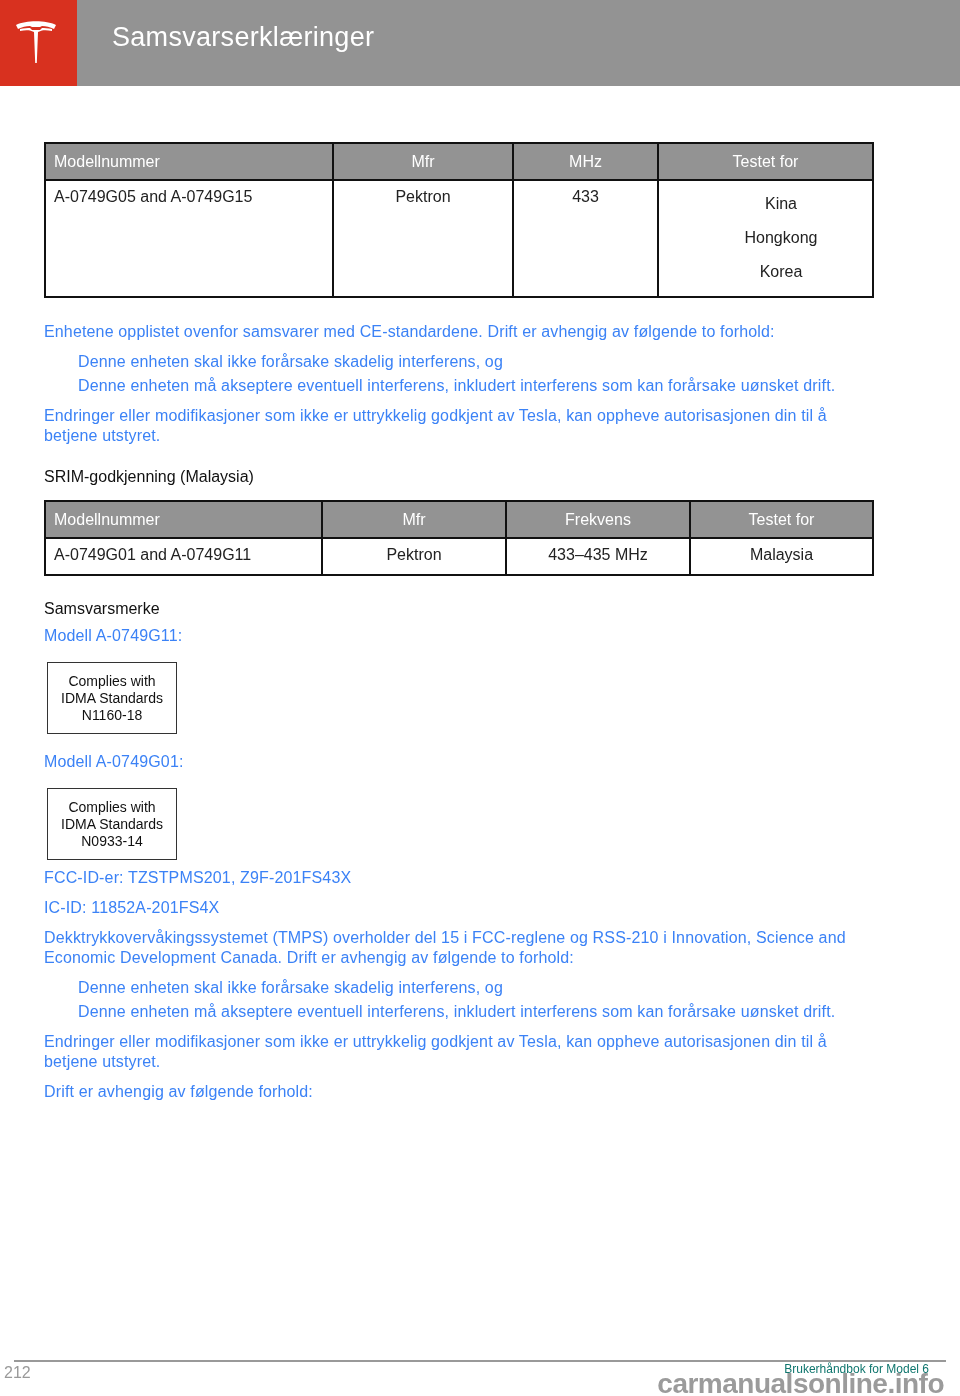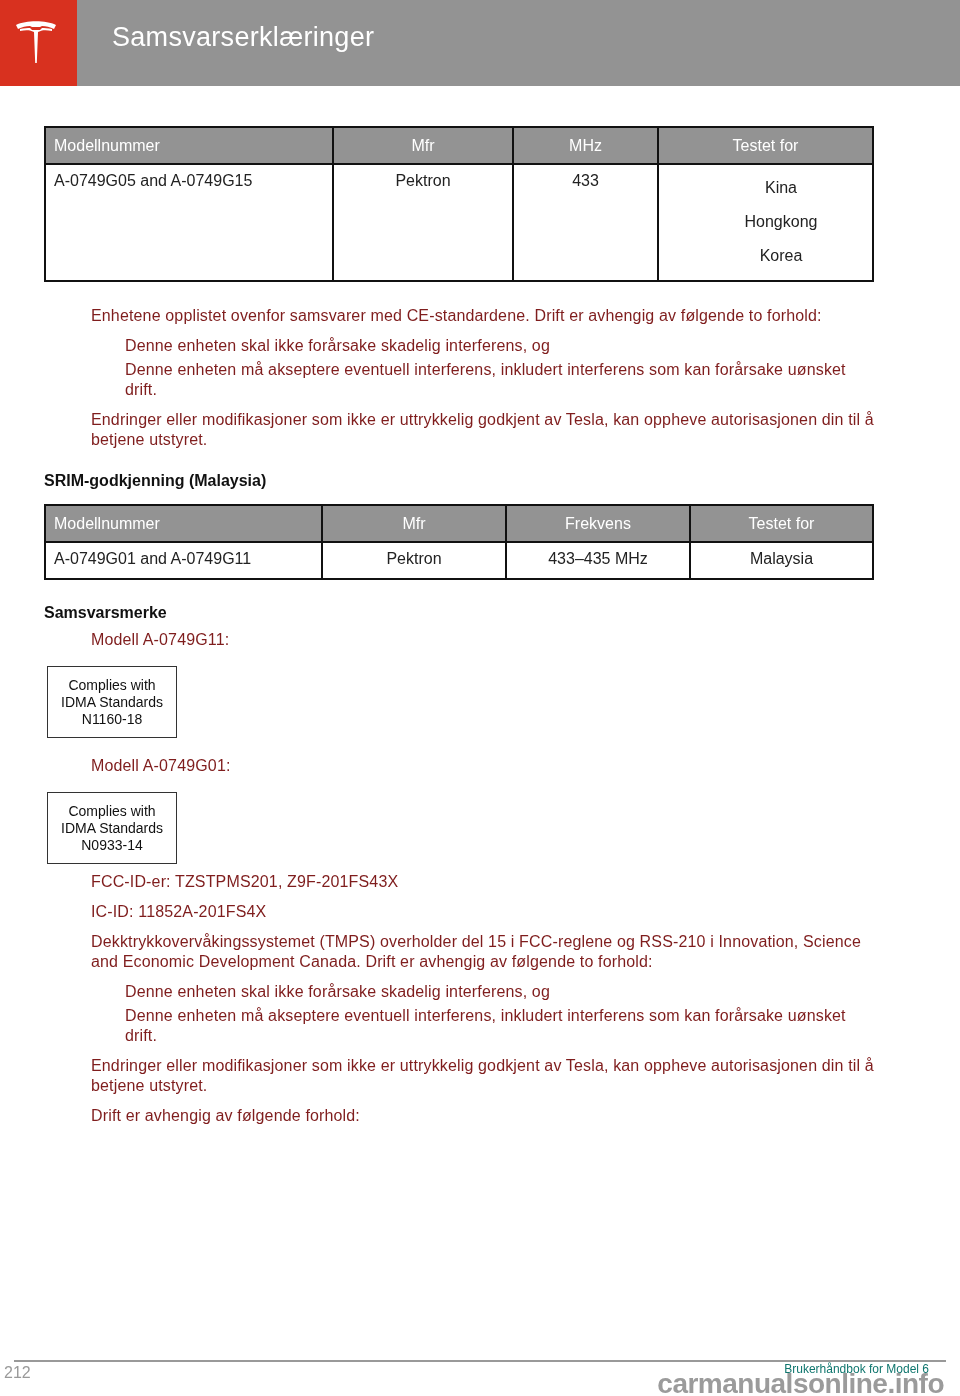--- a/index.html
+++ b/index.html
@@ -4,35 +4,35 @@
   <style>
     * { margin: 0; padding: 0; box-sizing: border-box; }
     html, body { width: 960px; height: 1396px; background: #ffffff; overflow: hidden; }
     body { font-family: "Liberation Sans", "DejaVu Sans", sans-serif; color: #1a1a1a; position: relative; }
 
     .header { position: absolute; left: 0; top: 0; width: 960px; height: 86px; background: #939393; }
     .header .logo-box { position: absolute; left: 0; top: 0; width: 77px; height: 86px; background: #d8311f; }
     .header .logo-box svg { position: absolute; left: 12px; top: 17px; width: 48px; height: 48px; }
     .header .title { position: absolute; left: 112px; top: 22px; font-size: 27px; color: #ffffff; letter-spacing: 0.3px; font-weight: normal; }
 
-    .content { position: absolute; left: 44px; top: 126px; width: 830px; }
+    .content { position: absolute; left: 44px; top: 142px; width: 830px; }
 
     table.spec { border-collapse: collapse; width: 830px; font-size: 16px; }
     table.spec th { background: #939393; color: #ffffff; font-weight: normal; height: 37px; border: 2px solid #111; padding: 0 8px; text-align: center; font-size: 16px; }
     table.spec th.left { text-align: left; }
     table.spec td { border: 2px solid #111; padding: 7px 8px; text-align: center; vertical-align: top; color: #222; }
     table.spec td.left { text-align: left; }
     .t1 td { height: 117px; }
     .t1 .tested div { line-height: 34px; }
     .t1 .tested { padding-top: 6px; padding-left: 39px; }
     .t2 td { height: 37px; padding: 0 8px; vertical-align: middle; }
 
-    p.body { font-size: 16px; line-height: 20px; color: #7f1d1d; letter-spacing: 0.15px; margin-left: 47px; }
+    p.body { font-size: 16px; line-height: 20px; color: #3b82f6; letter-spacing: 0.15px; }
     .indent { padding-left: 34px; }
-    h4.sub { font-size: 16px; font-weight: bold; color: #111; }
+    h4.sub { font-size: 16px; font-weight: normal; color: #111; }
     h2.section { font-size: 23px; font-weight: normal; color: #111; }
 
     .idma { width: 130px; height: 72px; border: 1px solid #333; text-align: center; font-size: 14px; line-height: 17px; padding-top: 10px; color: #111; font-family: "Liberation Sans", sans-serif; }
 
     .footer-line { position: absolute; left: 14px; top: 1360px; width: 932px; height: 2px; background: #999; }
     .footer-page { position: absolute; left: 4px; top: 1364px; font-size: 16px; color: #999; }
     .footer-book { position: absolute; right: 31px; top: 1362px; font-size: 12px; color: #0f766e; }
     .watermark { position: absolute; right: 16px; top: 1368px; font-size: 28px; color: #8a8a8a; font-weight: bold; letter-spacing: -0.5px; opacity: 0.85; }
   </style>
 </head>

